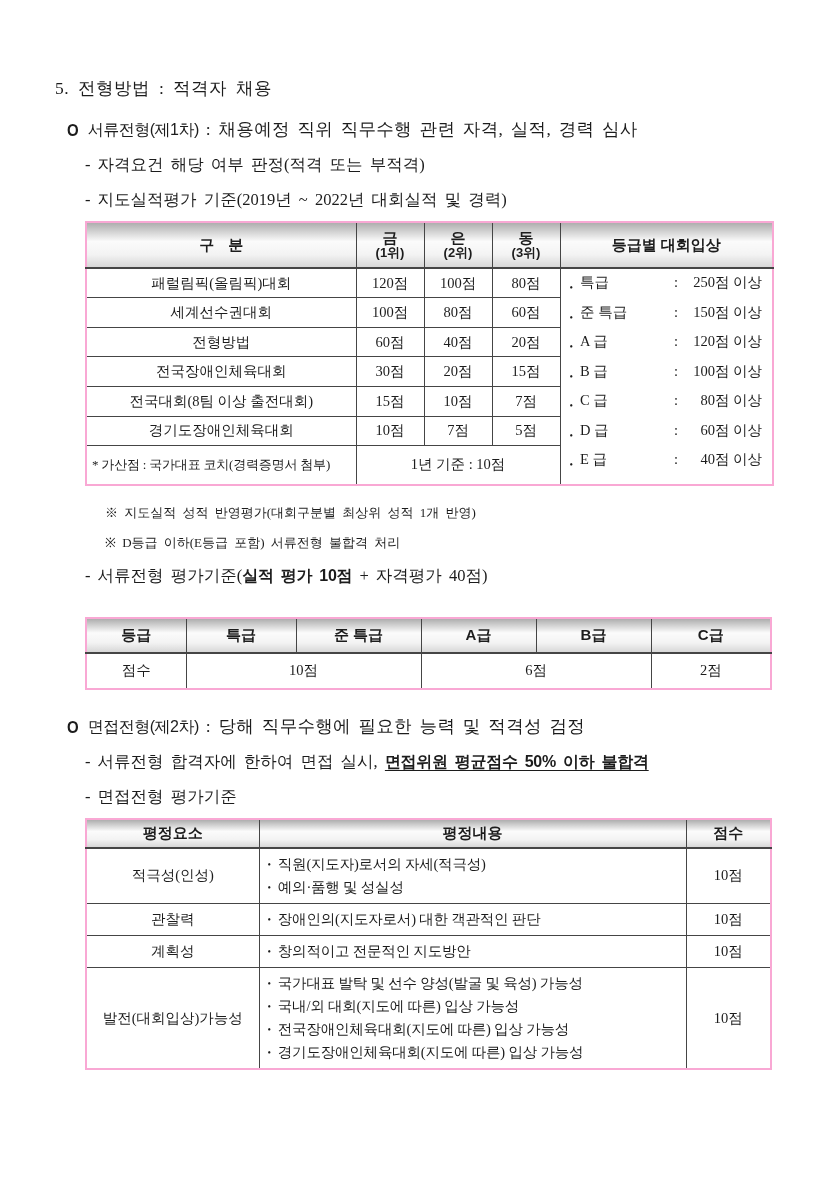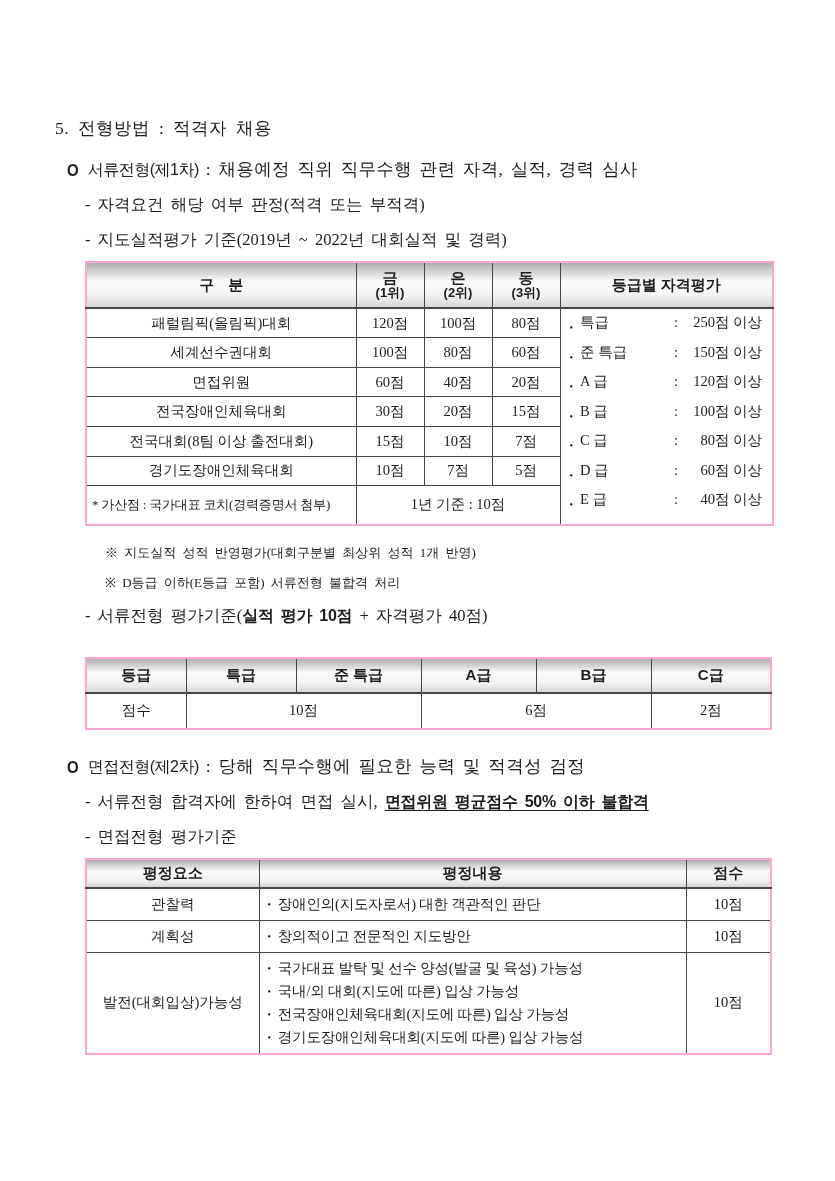--- a/index.html
+++ b/index.html
@@ -3,21 +3,21 @@
 <meta charset="utf-8">
 <style>
   * { box-sizing: border-box; }
   html, body { margin: 0; padding: 0; background: #e9e9e9; }
   .page {
     width: 835px; height: 1181px;
     margin: 0 auto;
     background: #ffffff;
     font-family: "Liberation Serif", "DejaVu Serif", serif;
     color: #1c1c1c;
-    padding: 116px 50px 0 55px;
+    padding: 76px 50px 0 55px;
     overflow: hidden;
   }
   .heading {
     font-size: 17.5px;
     word-spacing: 4px;
     letter-spacing: 0.5px;
     white-space: nowrap;
   }
   .sec-line {
     margin: 17px 0 0 12px;
@@ -154,21 +154,21 @@
         <col class="c-medal">
         <col class="c-medal">
         <col class="c-grade">
     </colgroup>
     <tbody>
         <tr>
       <th class="wide-head" style="height:46px;">구 분</th>
       <th class="medal-h"><span>금</span><span class="medal-sub">(1위)</span></th>
       <th class="medal-h"><span>은</span><span class="medal-sub">(2위)</span></th>
       <th class="medal-h"><span>동</span><span class="medal-sub">(3위)</span></th>
-      <th>등급별 자격평가</th>
+      <th>등급별 대회입상</th>
     </tr>
     <tr>
       <td>패럴림픽(올림픽)대회</td>
       <td>120점</td>
       <td>100점</td>
       <td>80점</td>
       <td class="grade-cell" rowspan="7">
         <div class="gc-line">
               <span class="gc-bullet">•</span>
               <span class="gc-label">특급</span>
@@ -213,21 +213,21 @@
             </div>
       </td>
     </tr>
     <tr>
       <td>세계선수권대회</td>
       <td>100점</td>
       <td>80점</td>
       <td>60점</td>
     </tr>
     <tr>
-      <td>면접위원</td>
+      <td>전형방법</td>
       <td>60점</td>
       <td>40점</td>
       <td>20점</td>
     </tr>
     <tr>
       <td>전국장애인체육대회</td>
       <td>30점</td>
       <td>20점</td>
       <td>15점</td>
     </tr>
@@ -296,20 +296,34 @@
       <col class="i0">
         <col class="i1">
         <col class="i2">
     </colgroup>
     <tbody>
         <tr>
       <th>평정요소</th>
       <th>평정내용</th>
       <th>점수</th>
     </tr>
+    <tr class="r-tall">
+      <td>적극성(인성)</td>
+      <td class="detail-cell">
+        <div class="detail-line">
+              <span class="gc-bullet">•</span>
+              <span>직원(지도자)로서의 자세(적극성)</span>
+            </div>
+        <div class="detail-line">
+              <span class="gc-bullet">•</span>
+              <span>예의·품행 및 성실성</span>
+            </div>
+      </td>
+      <td>10점</td>
+    </tr>
     <tr class="r-mid">
       <td>관찰력</td>
       <td class="detail-cell">
         <div class="detail-line">
               <span class="gc-bullet">•</span>
               <span>장애인의(지도자로서) 대한 객관적인 판단</span>
             </div>
       </td>
       <td>10점</td>
     </tr>

